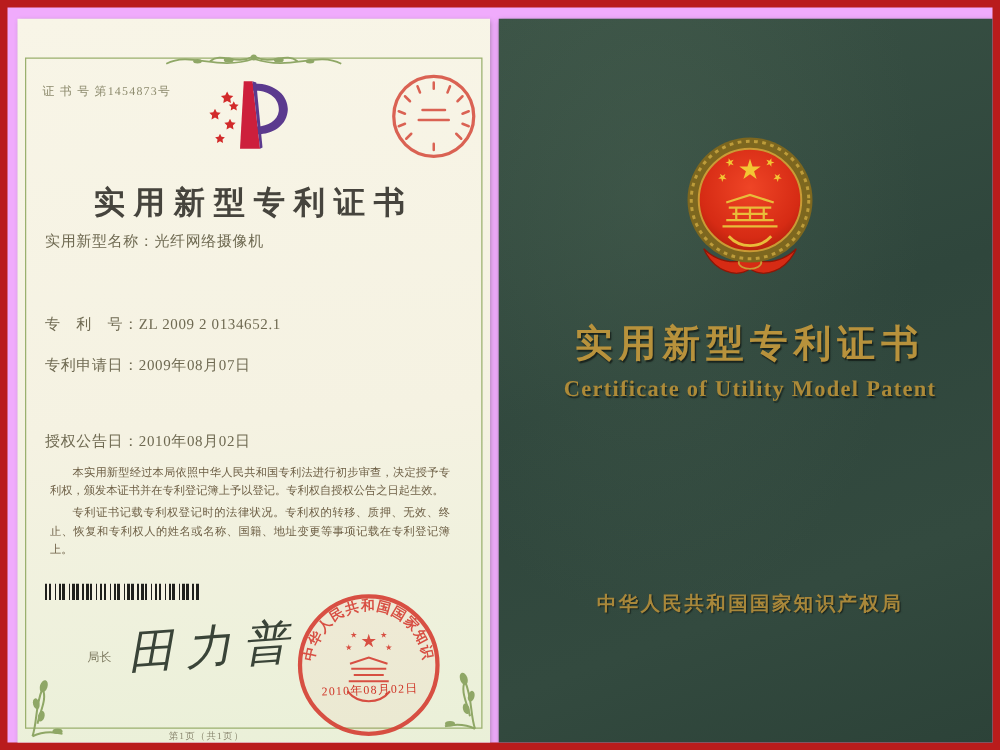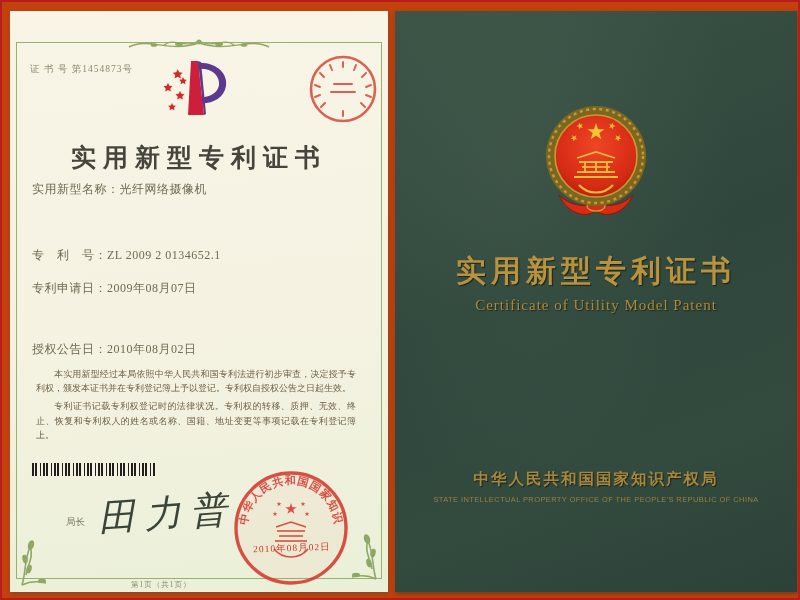--- a/index.html
+++ b/index.html
@@ -1,18 +1,18 @@
 <!DOCTYPE html>
 <html><head>
 <meta charset="utf-8">
 <style>
   html,body{margin:0;padding:0;background:#ffffff;}
   #stage{
     position:relative;width:800px;height:600px;margin:0;
-    background:#c2410c;border:2px solid #b91c1c;box-sizing:border-box;
+    background:#f0abfc;border:6px solid #b91c1c;box-sizing:border-box;
     font-family:"Liberation Serif","DejaVu Serif",serif;
     overflow:hidden;
   }
   
   .page-left{
     position:absolute;left:8px;top:9px;width:378px;height:581px;
     background:linear-gradient(175deg,#f8f5e7 0%,#f5f2e2 55%,#eaf0d8 100%);
     box-shadow:1px 2px 4px rgba(70,80,70,.45);
   }
   .inner-frame{
@@ -75,21 +75,21 @@
     box-shadow:1px 2px 4px rgba(40,50,40,.5);
   }
   .emblem{position:absolute;left:50%;top:92px;transform:translateX(-50%);width:106px;height:124px;}
   .cover-title{
     position:absolute;left:0;top:240px;width:100%;text-align:center;
     font-size:30px;font-weight:bold;color:#b8923c;letter-spacing:5px;
     text-shadow:1px 1px 1px rgba(0,0,0,.55);white-space:nowrap;
   }
   .cover-subtitle{
     position:absolute;left:0;top:286px;width:100%;text-align:center;
-    font-size:15px;font-weight:normal;color:#ad8a38;letter-spacing:1px;
+    font-size:18px;font-weight:bold;color:#ad8a38;letter-spacing:1px;
     text-shadow:1px 1px 1px rgba(0,0,0,.5);
   }
   .office-cn{
     position:absolute;left:0;top:458px;width:100%;text-align:center;
     font-size:15.5px;font-weight:bold;color:#a8873a;letter-spacing:2px;
     text-shadow:1px 1px 1px rgba(0,0,0,.5);
   }
   .office-en{
     position:absolute;left:0;top:484px;width:100%;text-align:center;
     font-size:7.5px;color:#97803c;letter-spacing:.4px;
@@ -268,16 +268,15 @@
         <line x1="31" y1="74" x2="75" y2="74"></line>
       </g>
 
       <path d="M36,82 A 23 23 0 0 0 70,82" stroke="#e9bc3a" stroke-width="2.2" fill="none"></path>
     </svg>
 
     <div class="cover-title">实用新型专利证书</div>
     <div class="cover-subtitle">Certificate of Utility Model Patent</div>
 
     <div class="office-cn">中华人民共和国国家知识产权局</div>
-    <div class="office-en">STATE INTELLECTUAL PROPERTY OFFICE OF THE PEOPLE'S REPUBLIC OF CHINA</div>
   </div>
 
 </div>
 
 </body></html>

